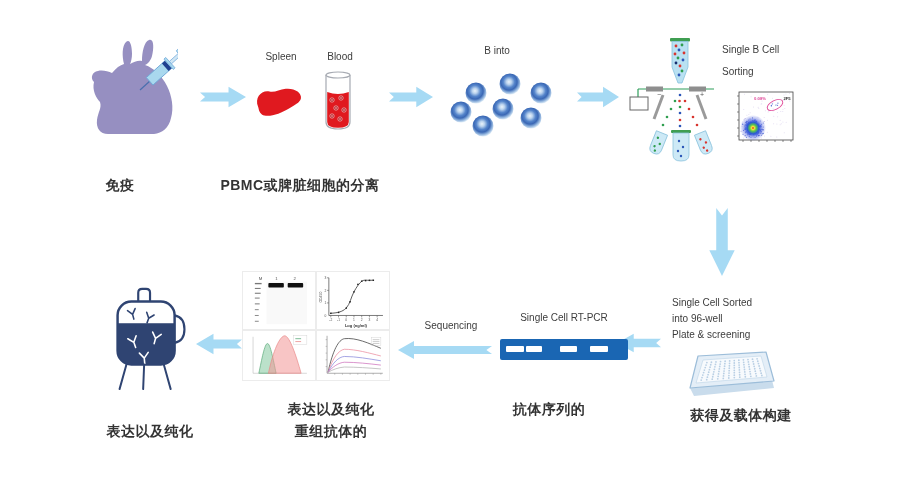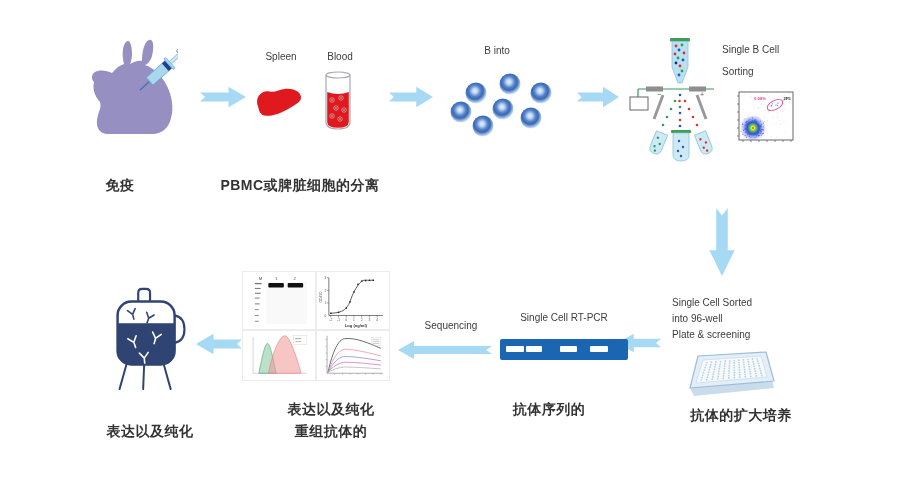--- a/index.html
+++ b/index.html
@@ -527,21 +527,21 @@
         <circle cx="41.26" cy="30.40" r="0.9"></circle>
         <circle cx="46.77" cy="29.99" r="0.9"></circle>
         <circle cx="52.29" cy="29.58" r="0.9"></circle>
         <circle cx="57.80" cy="29.16" r="0.9"></circle>
         <circle cx="63.32" cy="28.75" r="0.9"></circle>
         <circle cx="68.84" cy="28.34" r="0.9"></circle>
         <circle cx="74.35" cy="27.93" r="0.9"></circle>
         <circle cx="79.87" cy="27.52" r="0.9"></circle>
       </g>
   </svg>
-  <div class="caption" style="left:741px;top:407px">抗体的扩大培养</div>
+  <div class="caption" style="left:741px;top:407px">获得及载体构建</div>
 
   <svg class="abs" style="left:617px;top:332px" width="44" height="22" viewBox="0 0 100 52" preserveAspectRatio="none">
     <polygon class="arrow-fill" points="0,26 38,4 38,16 100,16 89,26 100,36 38,36 38,48"></polygon>
   </svg>
 
   <div class="elabel centered" style="left:564px;top:312px">Single Cell RT-PCR</div>
   <div class="gel" style="left:500px;top:339px;width:128px;height:21px">
     <div class="band" style="left:6px;width:18px"></div>
     <div class="band" style="left:26px;width:16px"></div>
     <div class="band" style="left:60px;width:17px"></div>

